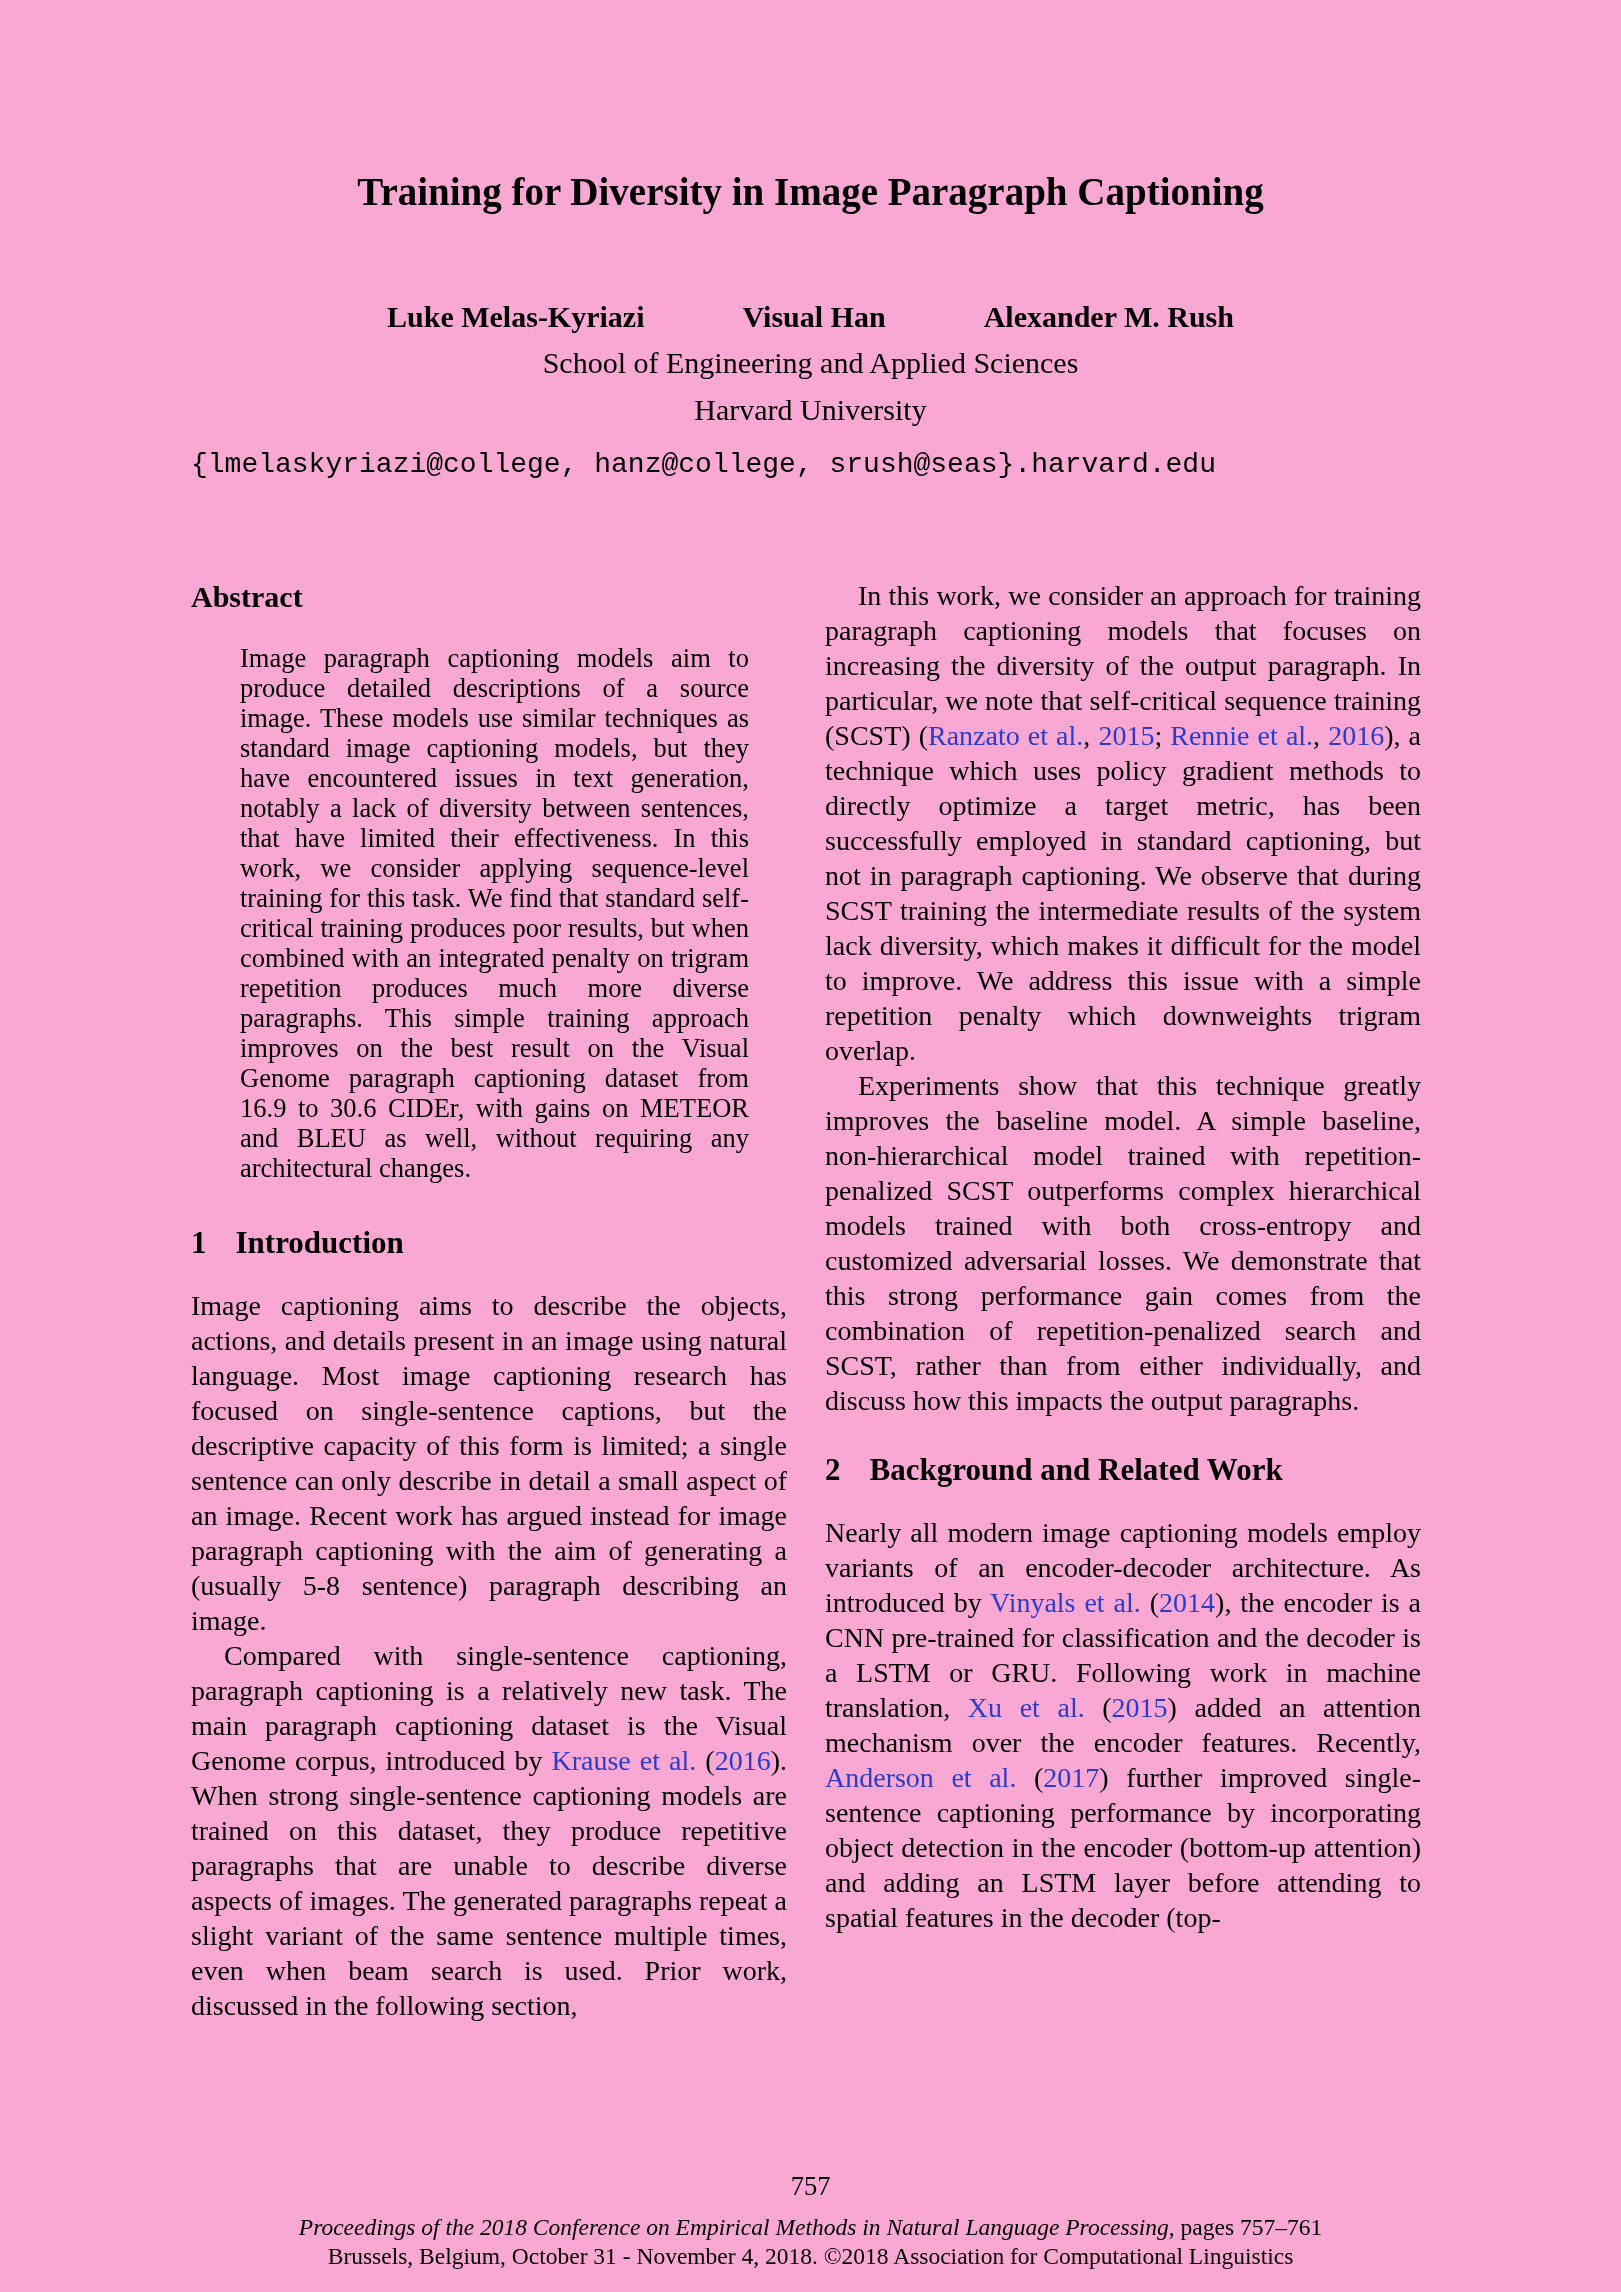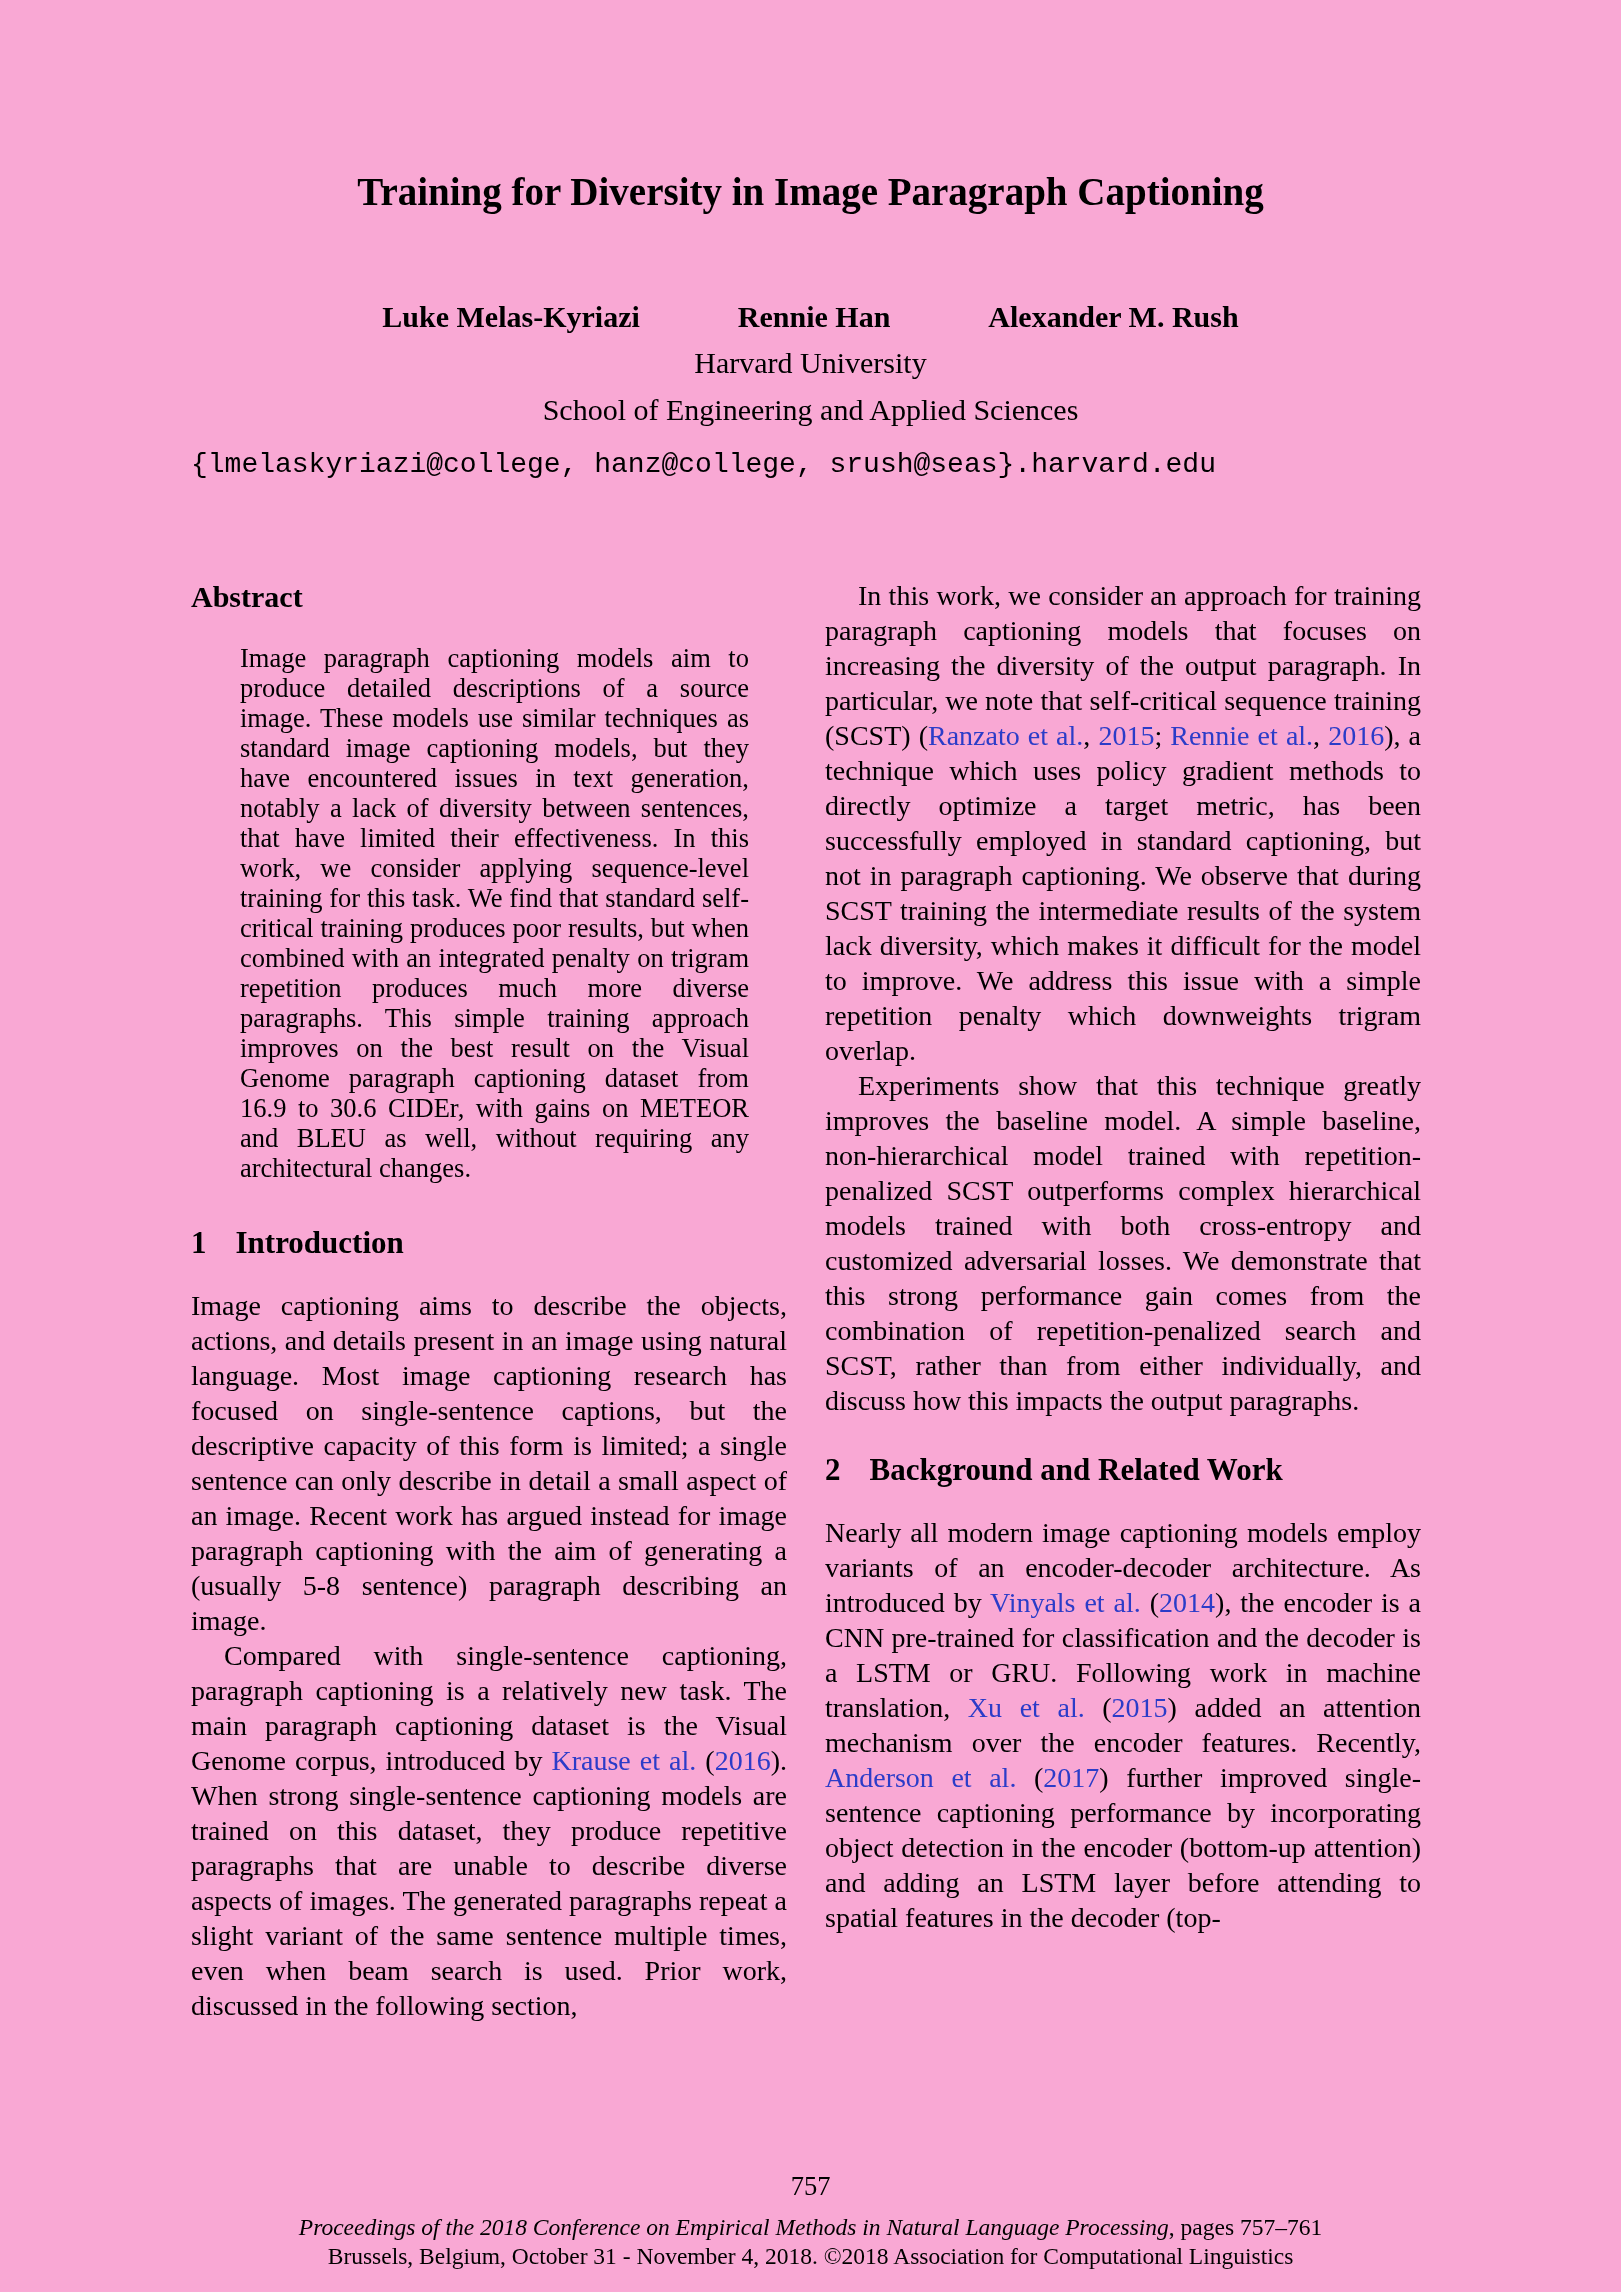--- a/index.html
+++ b/index.html
@@ -43,25 +43,25 @@
 </style>
 </head>
 <body>
 
 <div class="page">
 
   <header>
     <h1 class="title">Training for Diversity in Image Paragraph Captioning</h1>
     <div class="authors">
       <span>Luke Melas-Kyriazi</span>
-      <span>Rennie Han</span>
+      <span>Visual Han</span>
       <span>Alexander M. Rush</span>
     </div>
+    <div class="affil">School of Engineering and Applied Sciences</div>
     <div class="affil">Harvard University</div>
-    <div class="affil">School of Engineering and Applied Sciences</div>
     <div class="emails">{lmelaskyriazi@college, hanz@college, srush@seas}.harvard.edu</div>
   </header>
 
   <div class="columns">
 
     <div class="col">
       <h2 class="abs-heading">Abstract</h2>
       <p class="abstract">Image paragraph captioning models aim to produce detailed descriptions of a source image. These models use similar techniques as standard image captioning models, but they have encountered issues in text generation, notably a lack of diversity between sentences, that have limited their effectiveness. In this work, we consider applying sequence-level training for this task. We find that standard self-critical training produces poor results, but when combined with an integrated penalty on trigram repetition produces much more diverse paragraphs. This simple training approach improves on the best result on the Visual Genome paragraph captioning dataset from 16.9 to 30.6 CIDEr, with gains on METEOR and BLEU as well, without requiring any architectural changes.</p>
 
       <h3 class="sec">

